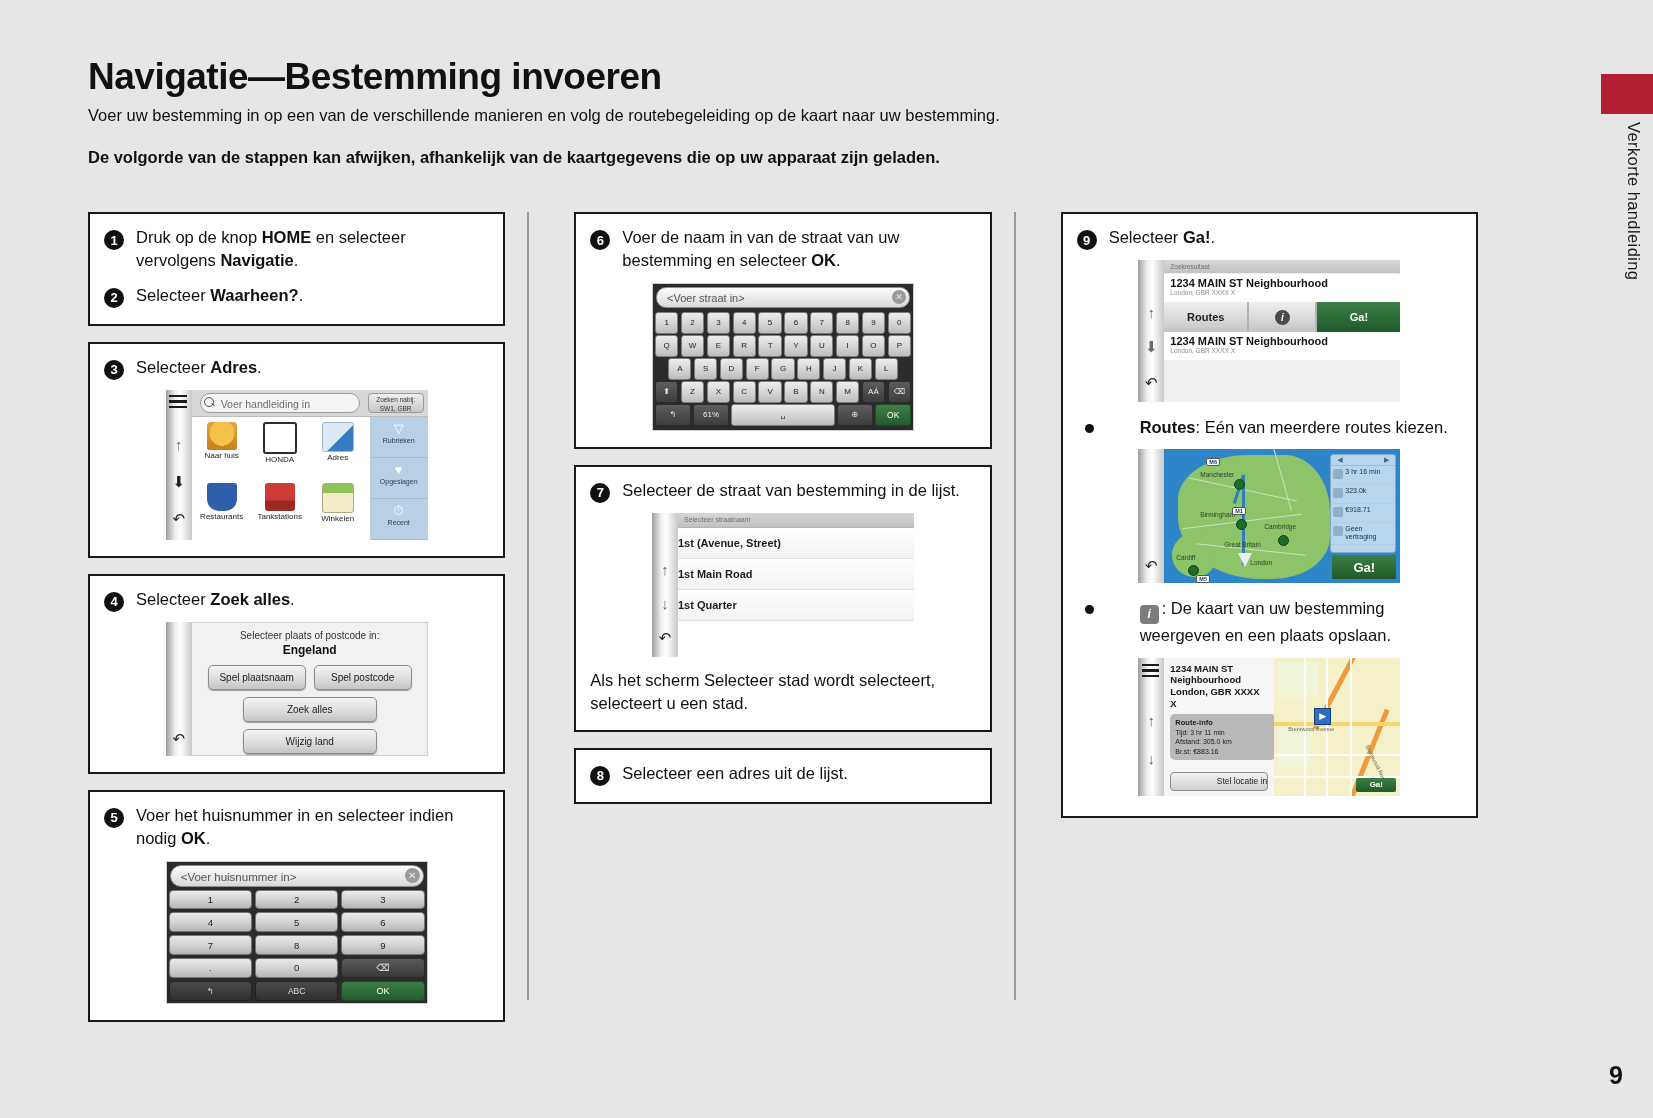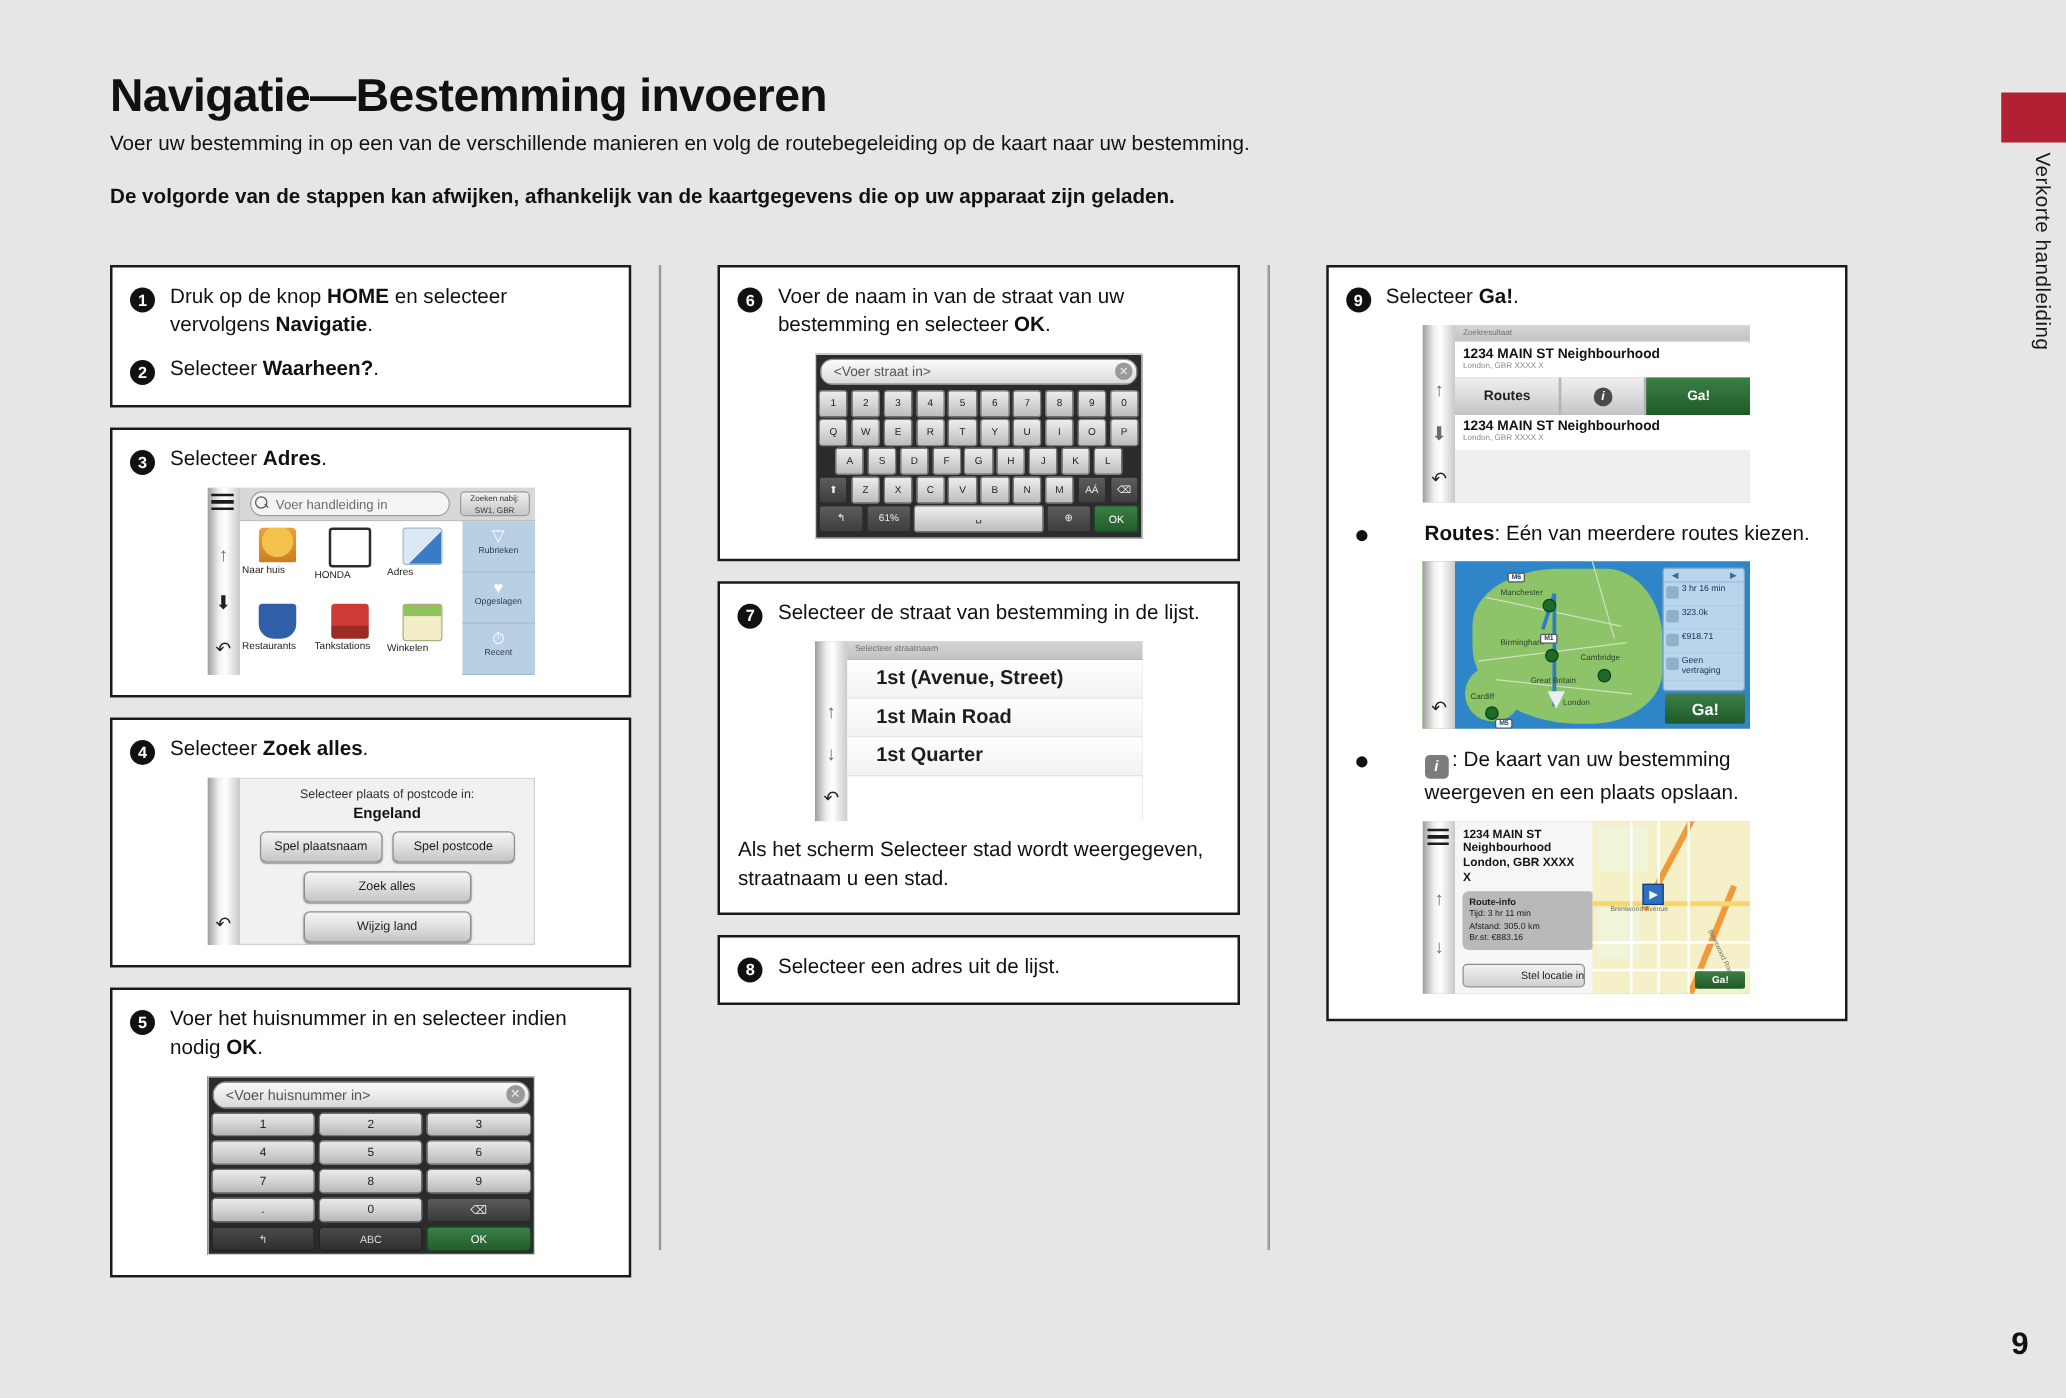--- a/index.html
+++ b/index.html
@@ -76,21 +76,21 @@
         background:#f4f4f4;border:1px solid #9e9e9e;font-size:10.5px;color:#6d6d6d;
         padding-left:20px;line-height:20px;box-sizing:border-box;}
   .s3 .mag{position:absolute;left:38px;top:7px;width:8px;height:8px;border:1.4px solid #555;border-radius:50%;}
   .s3 .mag:after{content:"";position:absolute;left:6px;top:6px;width:4px;height:1.4px;background:#555;transform:rotate(45deg);}
   .s3 .nearbtn{position:absolute;right:4px;top:3px;width:56px;height:20px;border-radius:4px;
         background:linear-gradient(#efefef,#c6c6c6);border:1px solid #9b9b9b;
         font-size:6.5px;color:#333;text-align:center;line-height:1.35;padding-top:2px;box-sizing:border-box;}
   .s3 .hamb{position:absolute;left:3px;top:5px;width:18px;}
   .s3 .hamb i{display:block;height:2.5px;background:#1c1c1c;margin-bottom:3px;}
   .s3 .grid{position:absolute;left:26px;top:27px;right:58px;bottom:0;background:#fff;}
-  .s3 .cell{position:absolute;width:56px;font-size:8px;color:#222;}
+  .s3 .cell{position:absolute;width:56px;text-align:center;font-size:8px;color:#222;}
   .s3 .gicon{width:30px;height:28px;margin:0 auto 1px auto;border-radius:3px;}
   .s3 .side{position:absolute;right:0;top:27px;bottom:0;width:58px;background:#b9cfe4;}
   .s3 .sideitem{height:41px;border-bottom:1px solid #a4bcd4;text-align:center;font-size:7px;color:#2a3d52;padding-top:4px;box-sizing:border-box;}
   .s3 .sideglyph{font-size:13px;display:block;line-height:16px;color:#fff;}
 
   
   .s4{width:262px;height:134px;background:#f1f1f1;}
   .s4 .body{position:absolute;left:26px;right:0;top:0;bottom:0;padding-top:8px;text-align:center;}
   .s4 .l1{font-size:10px;color:#333;}
   .s4 .l2{font-size:12px;font-weight:bold;color:#111;margin-top:2px;}
@@ -134,22 +134,22 @@
   .s6 .kk.gn{background:linear-gradient(#3d7f46,#235c2c);color:#fff;border-color:#1d4a24;font-size:8.5px;}
   .s6 .kk.sp{flex:3 1 0;}
   .s6 .kk.gap{flex:0.5 1 0;visibility:hidden;border:0;background:none;}
 
   
   .s7{width:262px;height:144px;background:#efefef;}
   .s7 .hdr{position:absolute;left:26px;right:0;top:0;height:14px;
         background:linear-gradient(#d6d6d6,#c2c2c2);font-size:7px;color:#6f6f6f;
         padding-left:6px;line-height:14px;border-bottom:1px solid #b4b4b4;}
   .s7 .rows{position:absolute;left:26px;right:0;top:15px;bottom:0;background:#fff;}
-  .s7 .r{height:30px;line-height:30px;font-size:16px;font-weight:bold;color:#1d1d1d;
-        padding-left:23px;border-bottom:1px solid #e0e0e0;
+  .s7 .r{height:30px;line-height:30px;font-size:11px;font-weight:bold;color:#1d1d1d;
+        padding-left:0;border-bottom:1px solid #e0e0e0;
         background:linear-gradient(#ffffff,#f2f2f2);}
 
   
   .s9{width:262px;height:142px;background:#ededed;}
   .s9 .hdr{position:absolute;left:26px;right:0;top:0;height:13px;
         background:linear-gradient(#d6d6d6,#c3c3c3);font-size:6.5px;color:#6f6f6f;
         padding-left:6px;line-height:13px;}
   .s9 .entry{position:absolute;left:26px;right:0;background:#fff;}
   .s9 .e1{top:14px;height:28px;}
   .s9 .e2{top:72px;height:28px;}
@@ -453,21 +453,21 @@
           <div class="rail-icon dark" style="top:116px">↶</div>
         </div>
         <div class="hdr">Selecteer straatnaam</div>
         <div class="rows">
           <div class="r">1st (Avenue, Street)</div>
           <div class="r">1st Main Road</div>
           <div class="r">1st Quarter</div>
         </div>
       </div>
 
-      <div class="note">Als het scherm Selecteer stad wordt weergegeven, straatnaam u een stad.</div>
+      <div class="note">Als het scherm Selecteer stad wordt selecteert, selecteert u een stad.</div>
     </div>
 
     <div class="box">
       <div class="step">
         <div class="bullet-num">8</div>
         <div class="step-text">Selecteer een adres uit de lijst.</div>
       </div>
     </div>
 
   </div>

